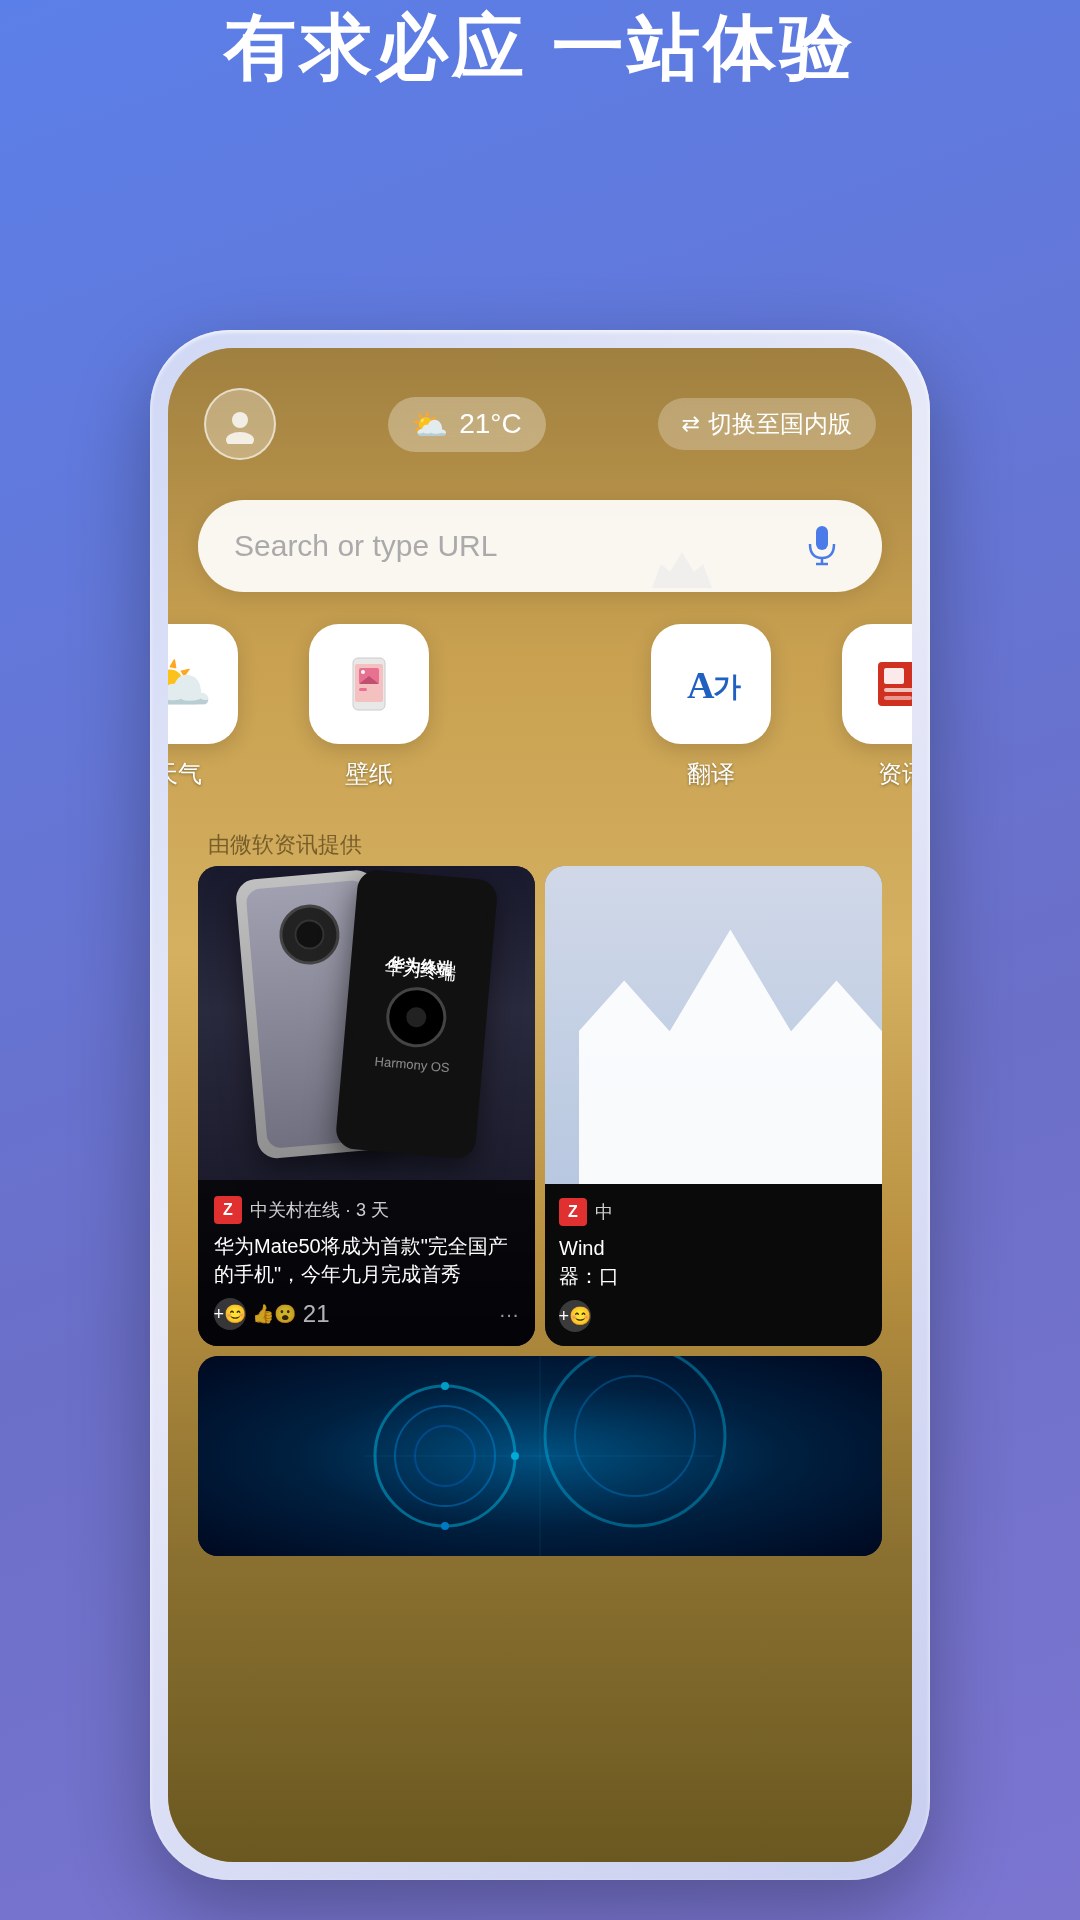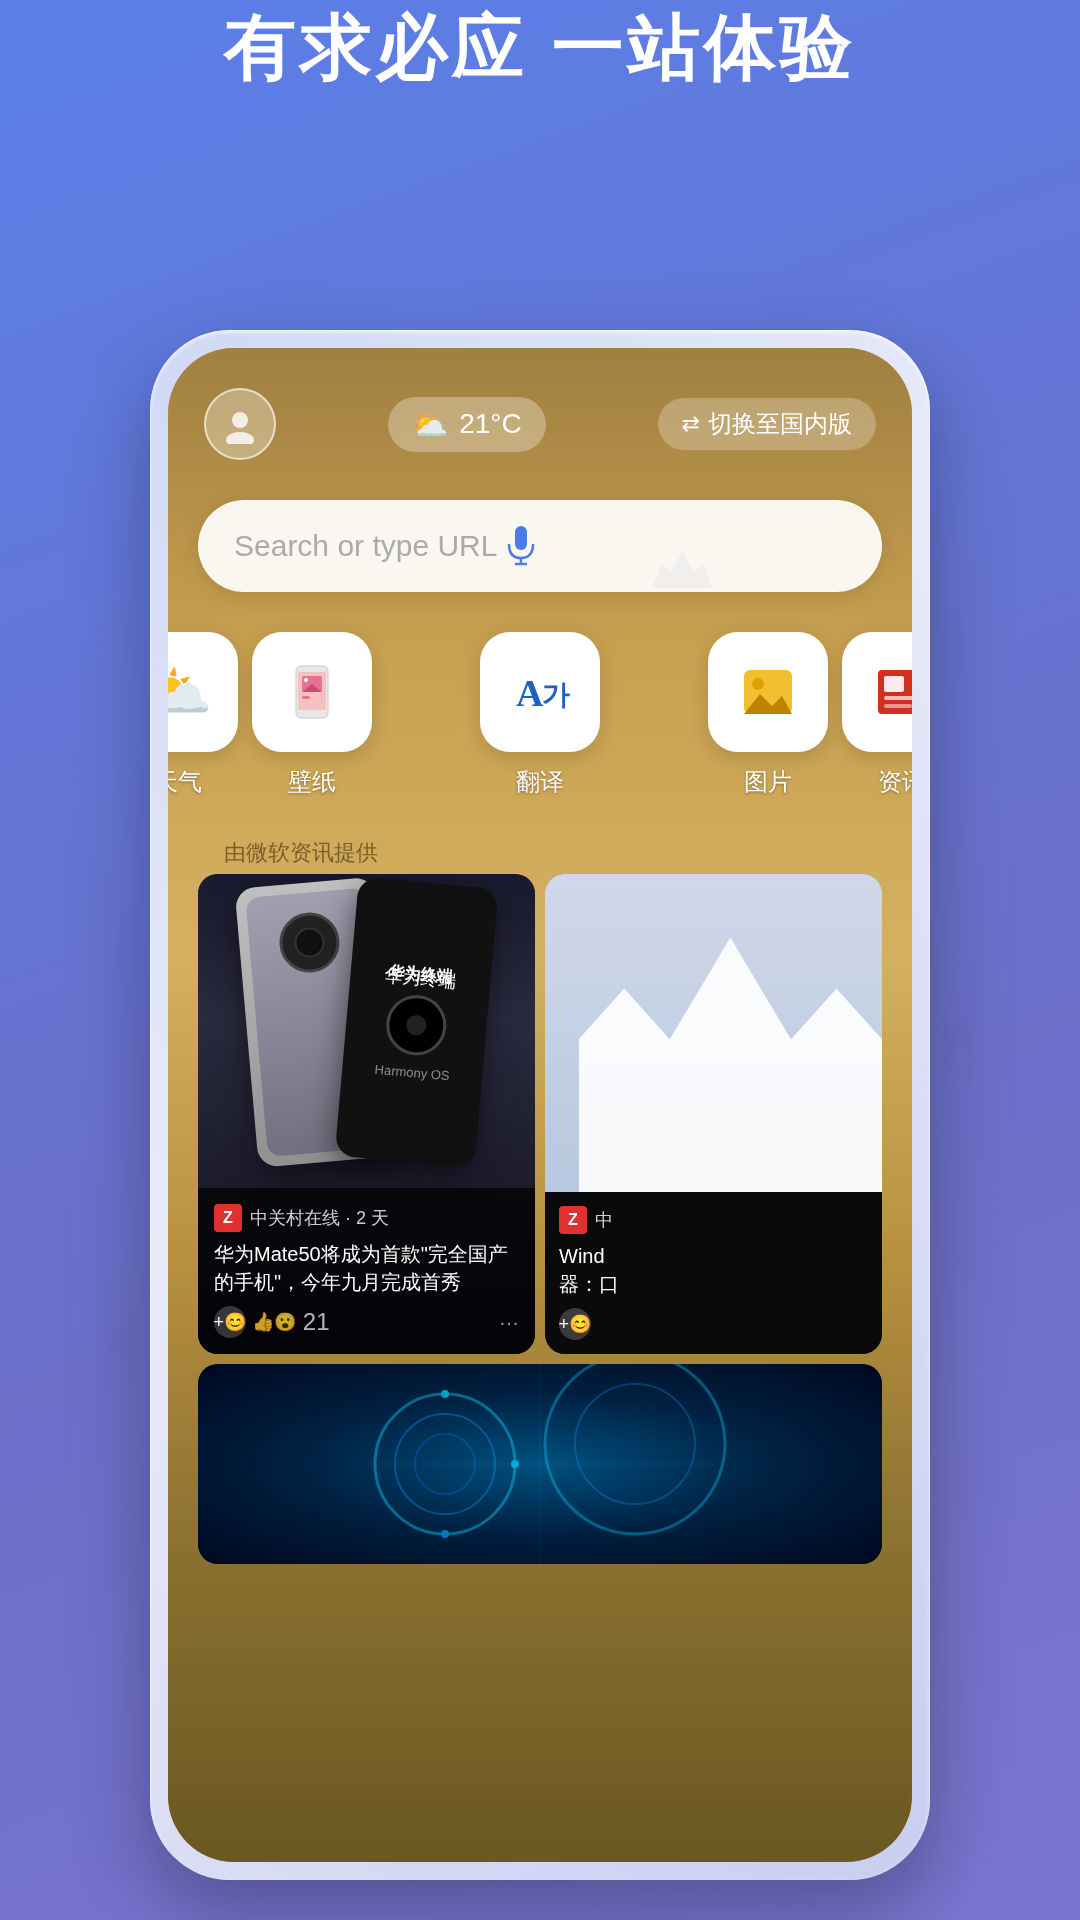--- a/index.html
+++ b/index.html
@@ -126,26 +126,27 @@
       display: flex;
       align-items: center;
       gap: 8px;
       color: white;
       font-size: 24px;
       backdrop-filter: blur(10px);
     }
 
     
     .search-bar {
-      margin: 20px 30px 40px;
+      margin: 20px 30px 32px;
       background: rgba(255,255,255,0.92);
       border-radius: 50px;
       padding: 22px 36px;
       display: flex;
       align-items: center;
+      justify-content: space-between;
       box-shadow: 0 4px 20px rgba(0,0,0,0.1);
     }
 
     .search-placeholder {
       color: #aaa;
       font-size: 30px;
       font-weight: 400;
     }
 
     .mic-icon {
@@ -207,21 +208,20 @@
       justify-content: space-around;
       width: 100%;
       padding: 0 20px;
     }
 
     
     .ms-attribution {
       padding: 16px 40px 6px;
       color: rgba(80,60,20,0.7);
       font-size: 22px;
-      margin-left: 16px;
     }
 
     
     .news-section {
       padding: 20px 30px 10px;
       color: #333;
       font-size: 30px;
       font-weight: 700;
     }
 
@@ -493,31 +493,20 @@
                 <svg width="64" height="64" viewBox="0 0 64 64">
                   <rect width="64" height="64" rx="8" fill="white"></rect>
 
                   <text x="8" y="46" font-family="serif" font-size="38" font-weight="700" fill="#2060c0">A</text>
                   <text x="34" y="44" font-family="serif" font-size="28" font-weight="700" fill="#2060c0">가</text>
                 </svg>
               </div>
               <span class="shortcut-label">翻译</span>
             </div>
 
-            <div class="shortcut-item">
-              <div class="shortcut-icon white-bg">
-                <svg width="64" height="64" viewBox="0 0 64 64">
-                  <rect width="64" height="64" rx="8" fill="white"></rect>
-                  <rect x="8" y="10" width="48" height="44" rx="6" fill="#f0c030"></rect>
-                  <circle cx="22" cy="24" r="6" fill="#e0a000"></circle>
-                  <polygon points="8,54 24,34 36,46 46,36 56,54" fill="#c08000"></polygon>
-                </svg>
-              </div>
-              <span class="shortcut-label">图片</span>
-            </div>
           </div>
 
           <div class="shortcut-item news-float">
             <div class="shortcut-icon white-bg">
               <svg width="64" height="64" viewBox="0 0 64 64">
                 <rect width="64" height="64" rx="8" fill="white"></rect>
                 <rect x="8" y="10" width="48" height="44" rx="4" fill="#d03020"></rect>
                 <rect x="14" y="16" width="20" height="16" rx="2" fill="white" opacity="0.9"></rect>
                 <rect x="14" y="36" width="36" height="4" rx="2" fill="white" opacity="0.7"></rect>
                 <rect x="14" y="44" width="28" height="4" rx="2" fill="white" opacity="0.5"></rect>
@@ -548,21 +537,21 @@
                   <div style="width:60px;height:60px;border-radius:50%;border:3px solid #444;background:#000;display:flex;align-items:center;justify-content:center;">
                     <div style="width:20px;height:20px;background:#222;border-radius:50%;"></div>
                   </div>
                   <span style="color:rgba(255,255,255,0.5);font-size:13px;">Harmony OS</span>
                 </div>
               </div>
             </div>
             <div class="card-bottom">
               <div class="card-source">
                 <div class="source-logo">Z</div>
-                <span class="source-text">中关村在线 · 2 天</span>
+                <span class="source-text">中关村在线 · 3 天</span>
               </div>
               <div class="card-title">华为Mate50将成为首款"完全国产的手机"，今年九月完成首秀</div>
               <div class="card-reactions">
                 <div style="display:flex;align-items:center;gap:6px;">
                   <div class="reaction-add">+😊</div>
                   <span style="font-size:18px;color:rgba(255,255,255,0.8);">👍😮</span>
                   <span class="reaction-count">21</span>
                 </div>
                 <span class="more-icon">···</span>
               </div>

